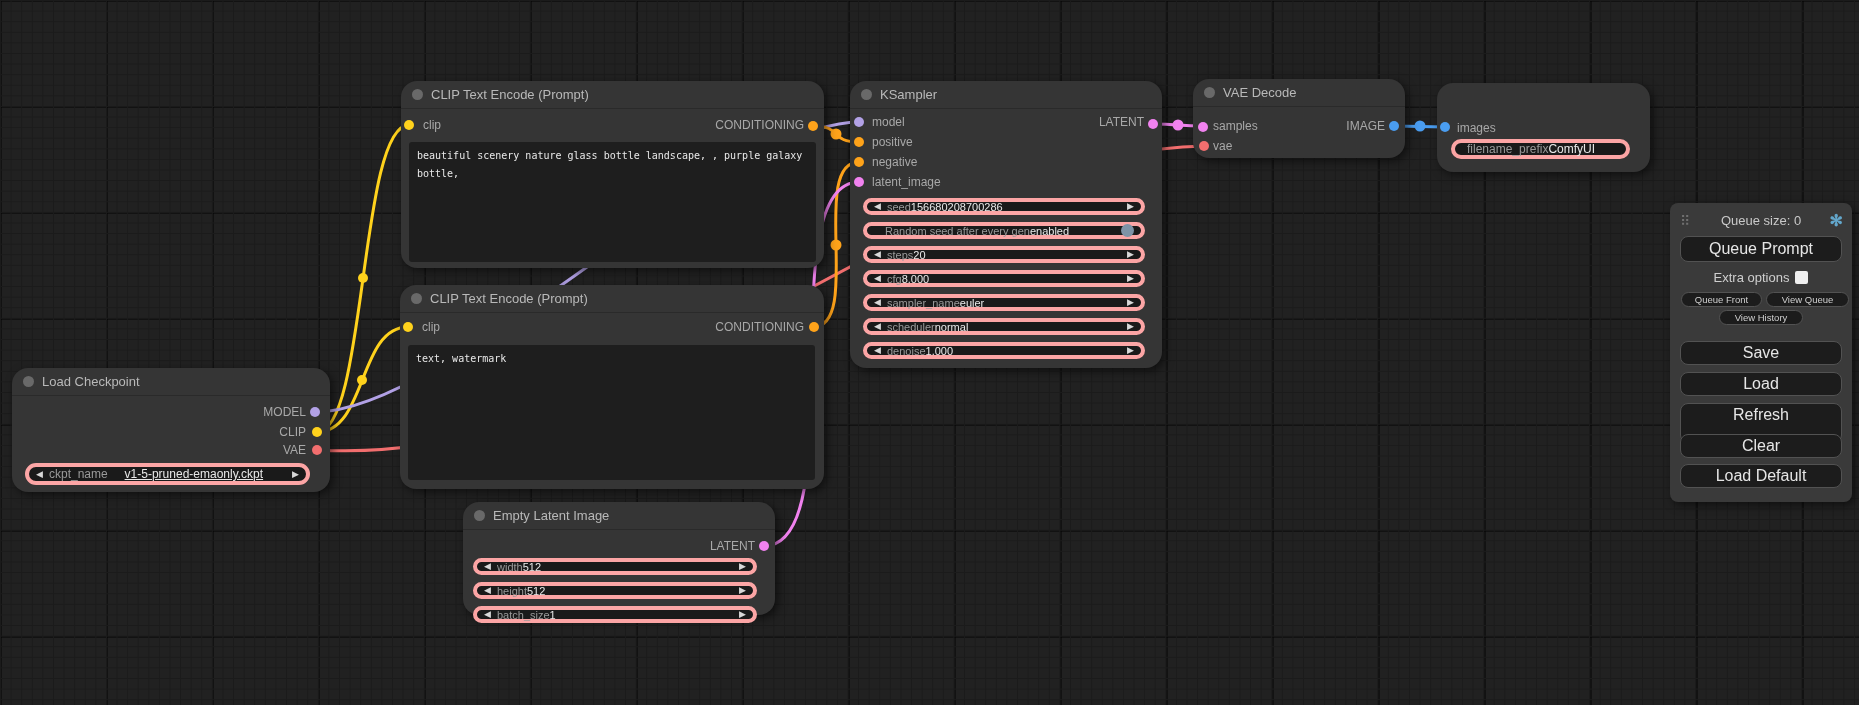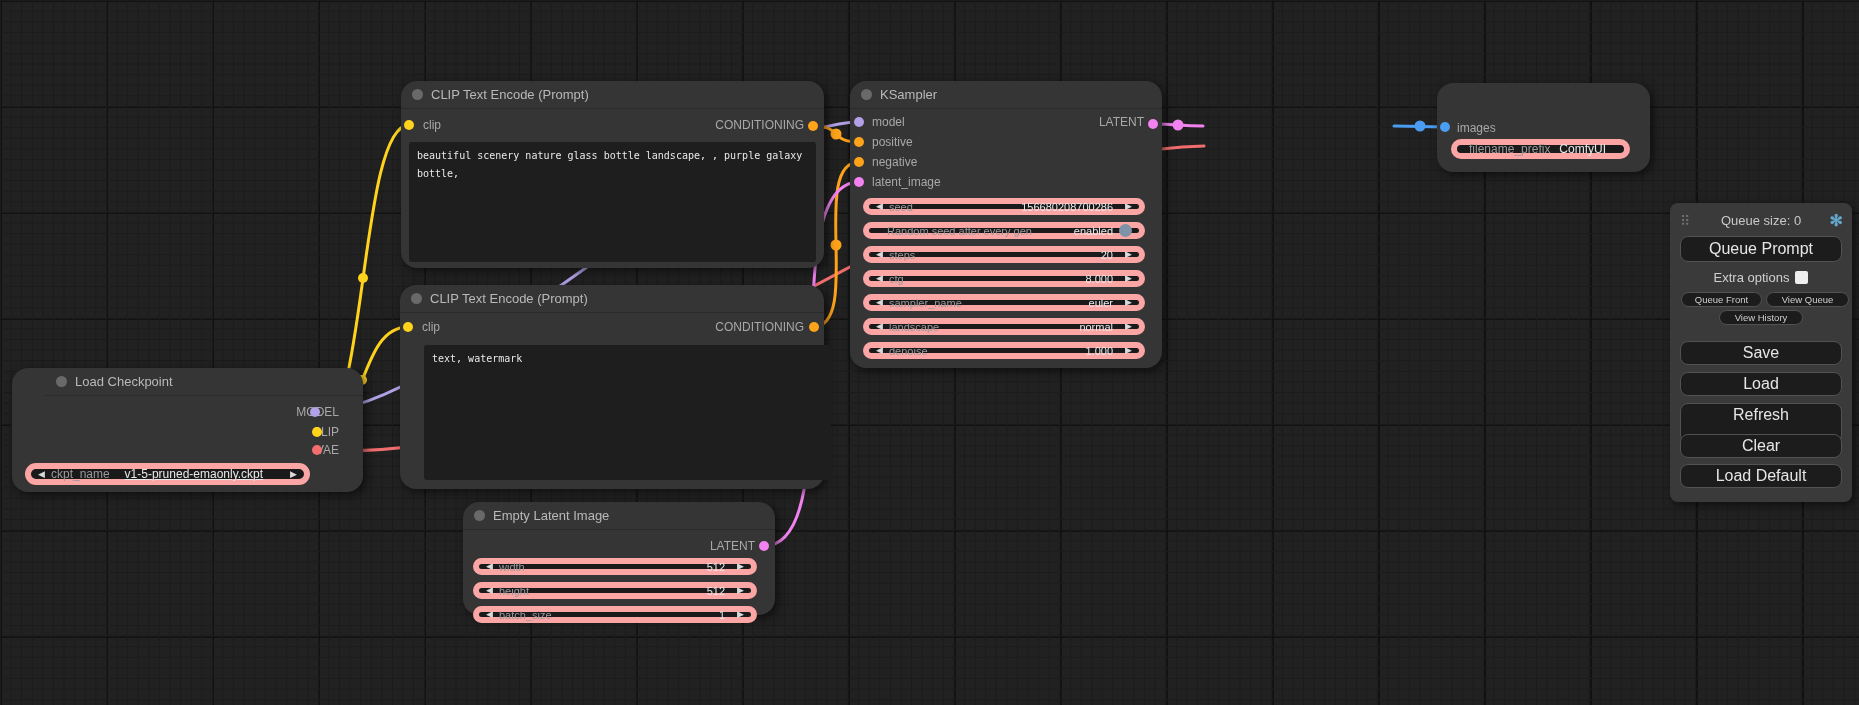--- a/index.html
+++ b/index.html
@@ -28,28 +28,28 @@
   .out{text-align:left;}
   .dot{position:absolute; width:10px; height:10px; border-radius:50%; z-index:3;}
   .c-model{background:#b2a1e6;} .c-clip{background:#ffd21c;} .c-vae{background:#f26e6e;}
   .c-cond{background:#ffa31a;} .c-latent{background:#f182ef;} .c-image{background:#4a9df0;}
   .textbox{
     position:absolute; background:#1e1e1e; border-radius:3px; color:#e8e8e8;
     font-family:"DejaVu Sans Mono", monospace; font-size:10px; line-height:18px;
     padding:5px 8px; box-sizing:border-box; white-space:pre-wrap; overflow:hidden;
   }
   .widget{
-    position:absolute; height:17px; background:#1a1a1a; border:6px solid #fca5a5;
+    position:absolute; height:17px; background:#1a1a1a; border:4px solid #fca5a5;
     border-radius:10px; display:flex; align-items:center; box-sizing:border-box;
     font-size:11px; color:#9a9a9a; padding:0 7px; white-space:nowrap;
   }
   .warrow{color:#d8d8d8; font-size:9px; line-height:1; width:13px; flex:0 0 auto;}
   .warrow.r{text-align:right;}
   .wlabel{flex:0 0 auto;}
-  .wvalue{flex:1; text-align:right; color:#e8e8e8; padding-right:6px; overflow:hidden;}
+  .wvalue{flex:1; text-align:left; color:#e8e8e8; padding-right:6px; overflow:hidden;}
   .wvalue.center{text-align:center;text-decoration:underline;}
   .toggle{width:13px; height:13px; border-radius:50%; background:#7e93a7; flex:0 0 auto;}
   
   #menu{
     position:absolute; z-index:4; left:1670px; top:203px; width:182px; height:299px;
     background:#3a3a3a; border-radius:8px; box-shadow:3px 3px 10px rgba(0,0,0,.55);
   }
   .mhead{position:absolute; top:8px; left:0; width:100%; height:20px;}
   .drag-handle{position:absolute; left:10px; top:1px; color:#6f6f6f; font-size:14px; line-height:18px;}
   .qsize{position:absolute; left:0; width:100%; text-align:center; color:#c9c9c9; font-size:13px; line-height:20px;}
@@ -81,21 +81,21 @@
     <path d="M1153,124 C1178,124 1178,126 1203,126" stroke="#f182ef" stroke-width="3" fill="none" stroke-linecap="round"></path>
     <path d="M1394,126 C1420,126 1420,127 1445,127" stroke="#4a9df0" stroke-width="3" fill="none" stroke-linecap="round"></path>
     <circle cx="363" cy="278" r="5" fill="#ffd21c"></circle>
     <circle cx="362" cy="380" r="5" fill="#ffd21c"></circle>
     <circle cx="836" cy="134" r="5.5" fill="#ffa31a"></circle>
     <circle cx="836" cy="245" r="5.5" fill="#ffa31a"></circle>
     <circle cx="1178" cy="125" r="5.5" fill="#f182ef"></circle>
     <circle cx="1420" cy="126" r="5.5" fill="#4a9df0"></circle>
   </svg>
 
-  <div class="node" style="left:12px; top:368px; width:318px; height:124px;padding-left:33px;">
+  <div class="node" style="left:12px; top:368px; width:318px; height:124px;">
     <div class="node-title">
       <span class="title-dot"></span>
       <span>Load Checkpoint</span>
     </div>
     <div class="slot out" style="right:24px; top:37px;">MODEL</div>
     <div class="slot out" style="right:24px; top:57px;">CLIP</div>
     <div class="slot out" style="right:24px; top:75px;">VAE</div>
     <span class="dot c-model" style="left:298px; top:39px;"></span>
     <span class="dot c-clip" style="left:300px; top:59px;"></span>
     <span class="dot c-vae" style="left:300px; top:77px;"></span>
@@ -122,21 +122,21 @@
 
   <div class="node" style="left:400px; top:285px; width:424px; height:204px;">
     <div class="node-title">
       <span class="title-dot"></span>
       <span>CLIP Text Encode (Prompt)</span>
     </div>
     <div class="slot" style="left:22px; top:35px;">clip</div>
     <div class="slot out" style="right:20px; top:35px;">CONDITIONING</div>
     <span class="dot c-clip" style="left:3px; top:37px;"></span>
     <span class="dot c-cond" style="left:409px; top:37px;"></span>
-    <div class="textbox" style="left:8px; top:60px; width:407px; height:135px;margin-left:16px;">text, watermark</div>
+    <div class="textbox" style="left:8px; top:60px; width:407px; height:135px;">text, watermark</div>
   </div>
 
   <div class="node" style="left:850px; top:81px; width:312px; height:287px;">
     <div class="node-title">
       <span class="title-dot"></span>
       <span>KSampler</span>
     </div>
     <div class="slot" style="left:22px; top:34px;">model</div>
     <div class="slot" style="left:22px; top:54px;">positive</div>
     <div class="slot" style="left:22px; top:74px;">negative</div>
@@ -172,32 +172,44 @@
       <span class="warrow r">▶</span>
     </div>
     <div class="widget" style="left:13px; top:213px; width:282px;">
       <span class="warrow">◀</span>
       <span class="wlabel">sampler_name</span>
       <span class="wvalue">euler</span>
       <span class="warrow r">▶</span>
     </div>
     <div class="widget" style="left:13px; top:237px; width:282px;">
       <span class="warrow">◀</span>
-      <span class="wlabel">landscape</span>
+      <span class="wlabel">scheduler</span>
       <span class="wvalue">normal</span>
       <span class="warrow r">▶</span>
     </div>
     <div class="widget" style="left:13px; top:261px; width:282px;">
       <span class="warrow">◀</span>
       <span class="wlabel">denoise</span>
       <span class="wvalue">1.000</span>
       <span class="warrow r">▶</span>
     </div>
   </div>
 
+  <div class="node" style="left:1193px; top:79px; width:212px; height:79px;">
+    <div class="node-title">
+      <span class="title-dot"></span>
+      <span>VAE Decode</span>
+    </div>
+    <div class="slot" style="left:20px; top:40px;">samples</div>
+    <div class="slot" style="left:20px; top:60px;">vae</div>
+    <div class="slot out" style="right:20px; top:40px;">IMAGE</div>
+    <span class="dot c-latent" style="left:5px; top:43px;"></span>
+    <span class="dot c-vae" style="left:6px; top:62px;"></span>
+    <span class="dot c-image" style="left:196px; top:42px;"></span>
+  </div>
 
   <div class="node" style="left:1437px; top:83px; width:213px; height:89px;">
     <div class="slot" style="left:20px; top:38px;">images</div>
     <span class="dot c-image" style="left:3px; top:39px;"></span>
     <div class="widget" style="left:14px; top:56px; width:179px; height:20px; border-radius:10px; font-size:12px; padding:0 12px;">
       <span class="wlabel">filename_prefix</span>
       <span class="wvalue">ComfyUI</span>
     </div>
   </div>
 

